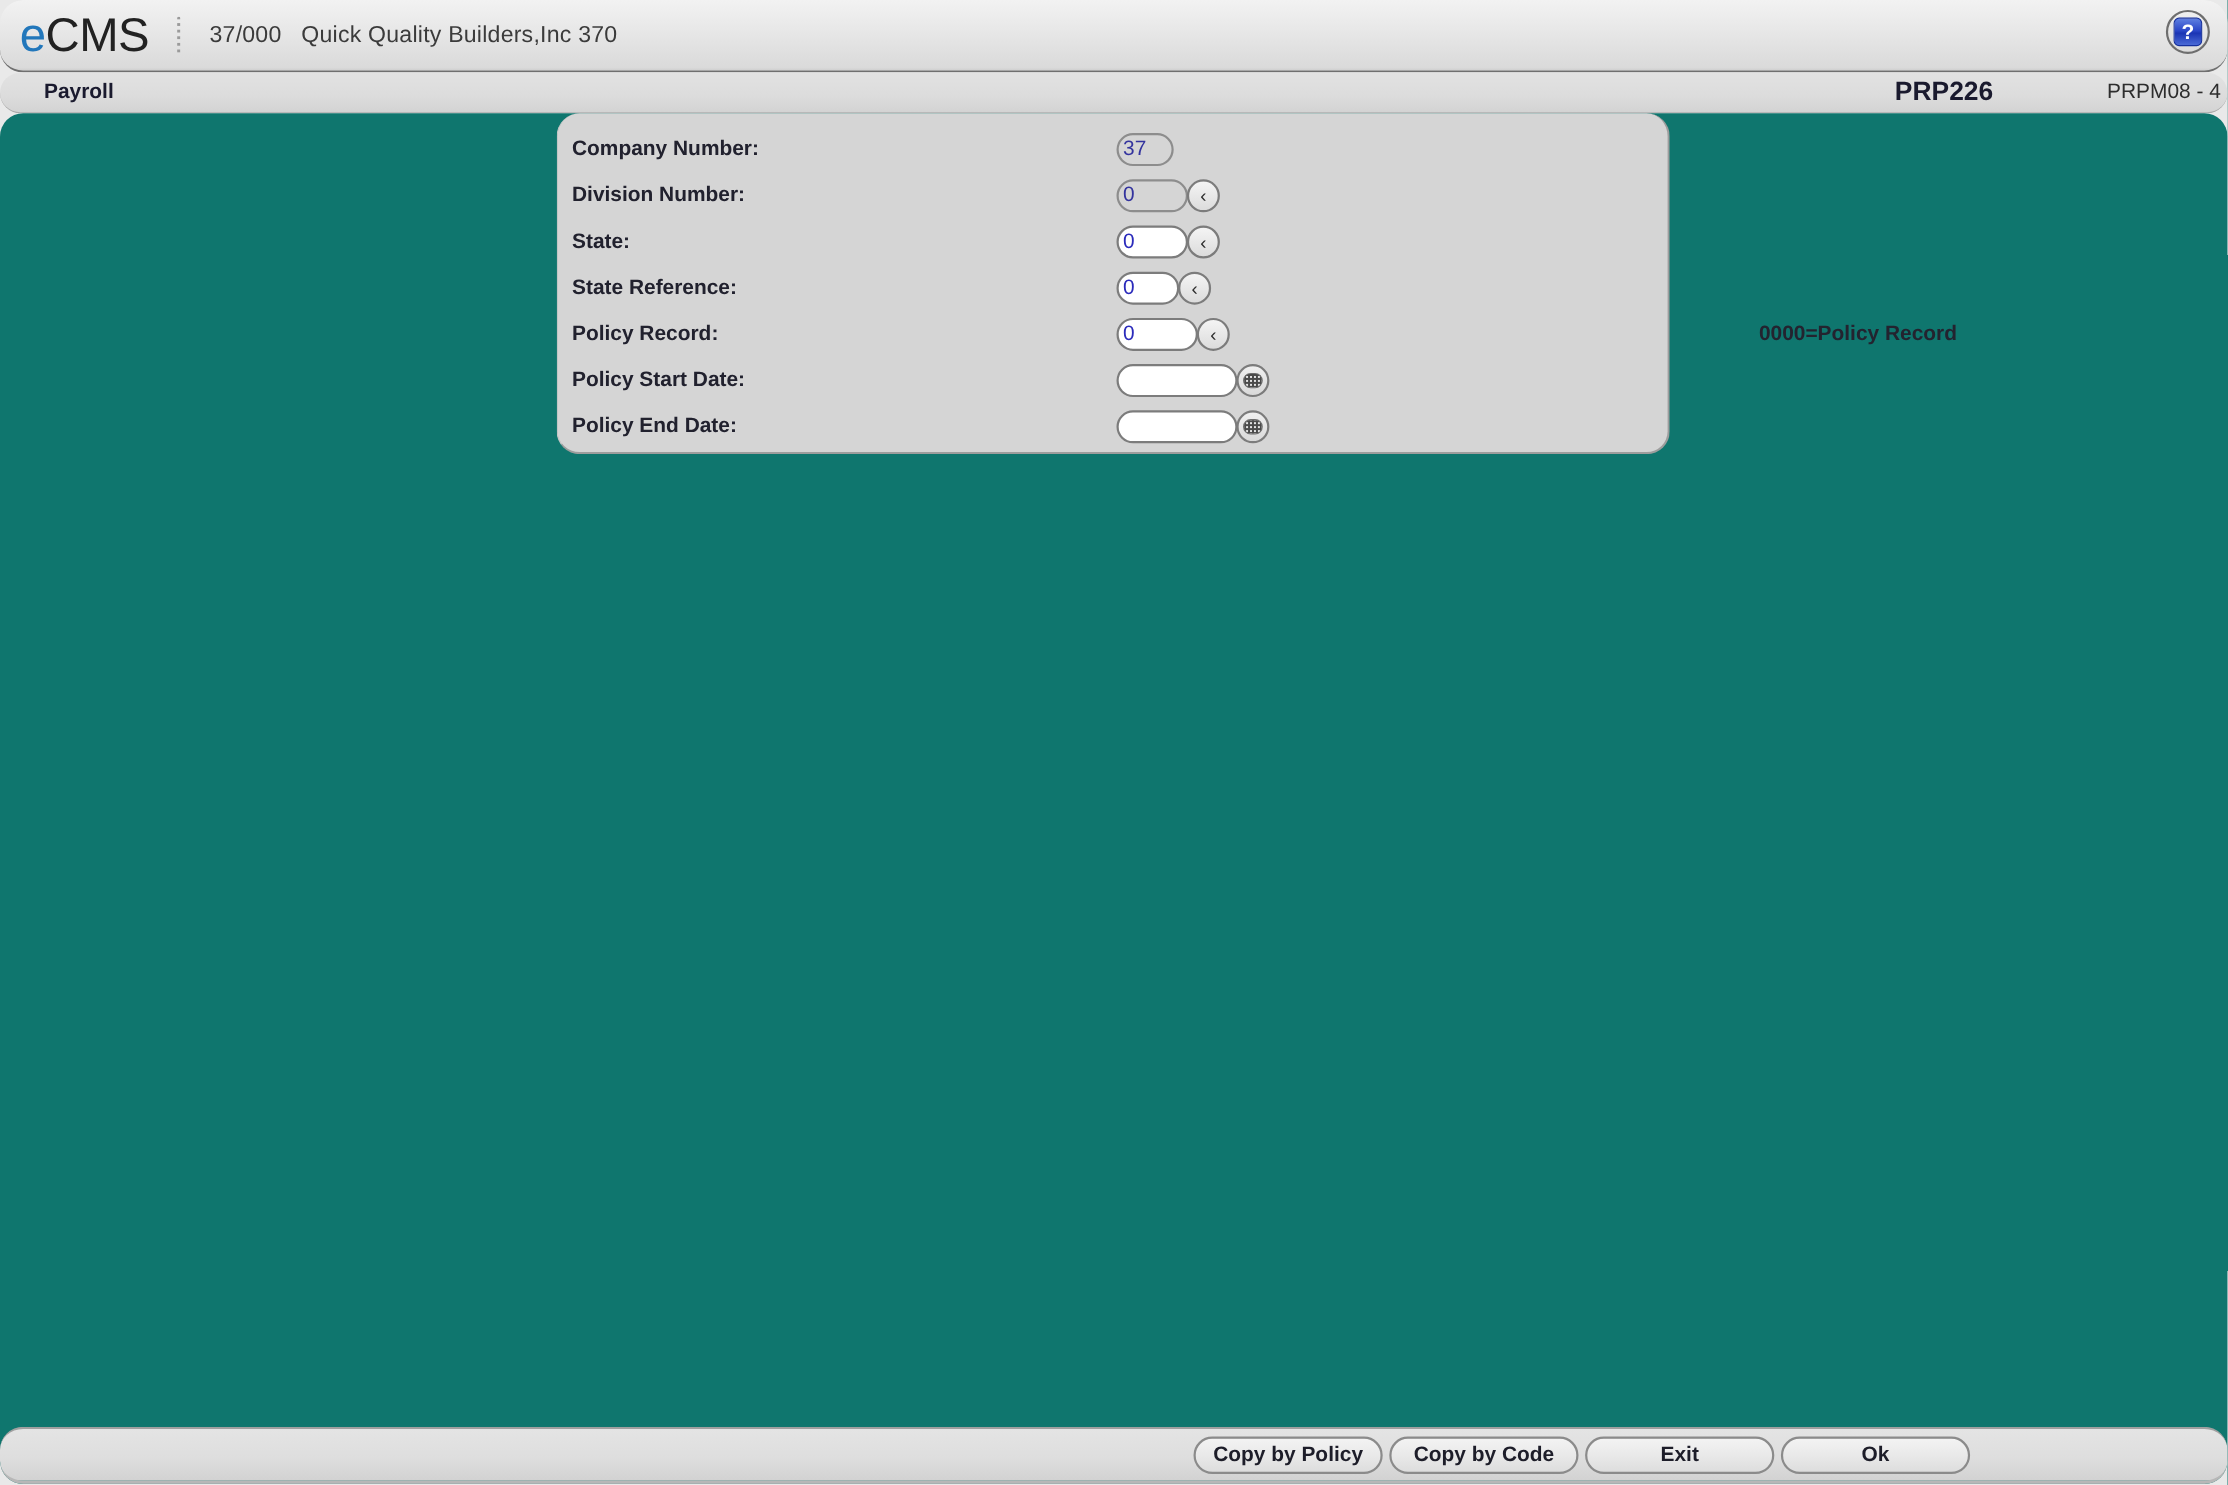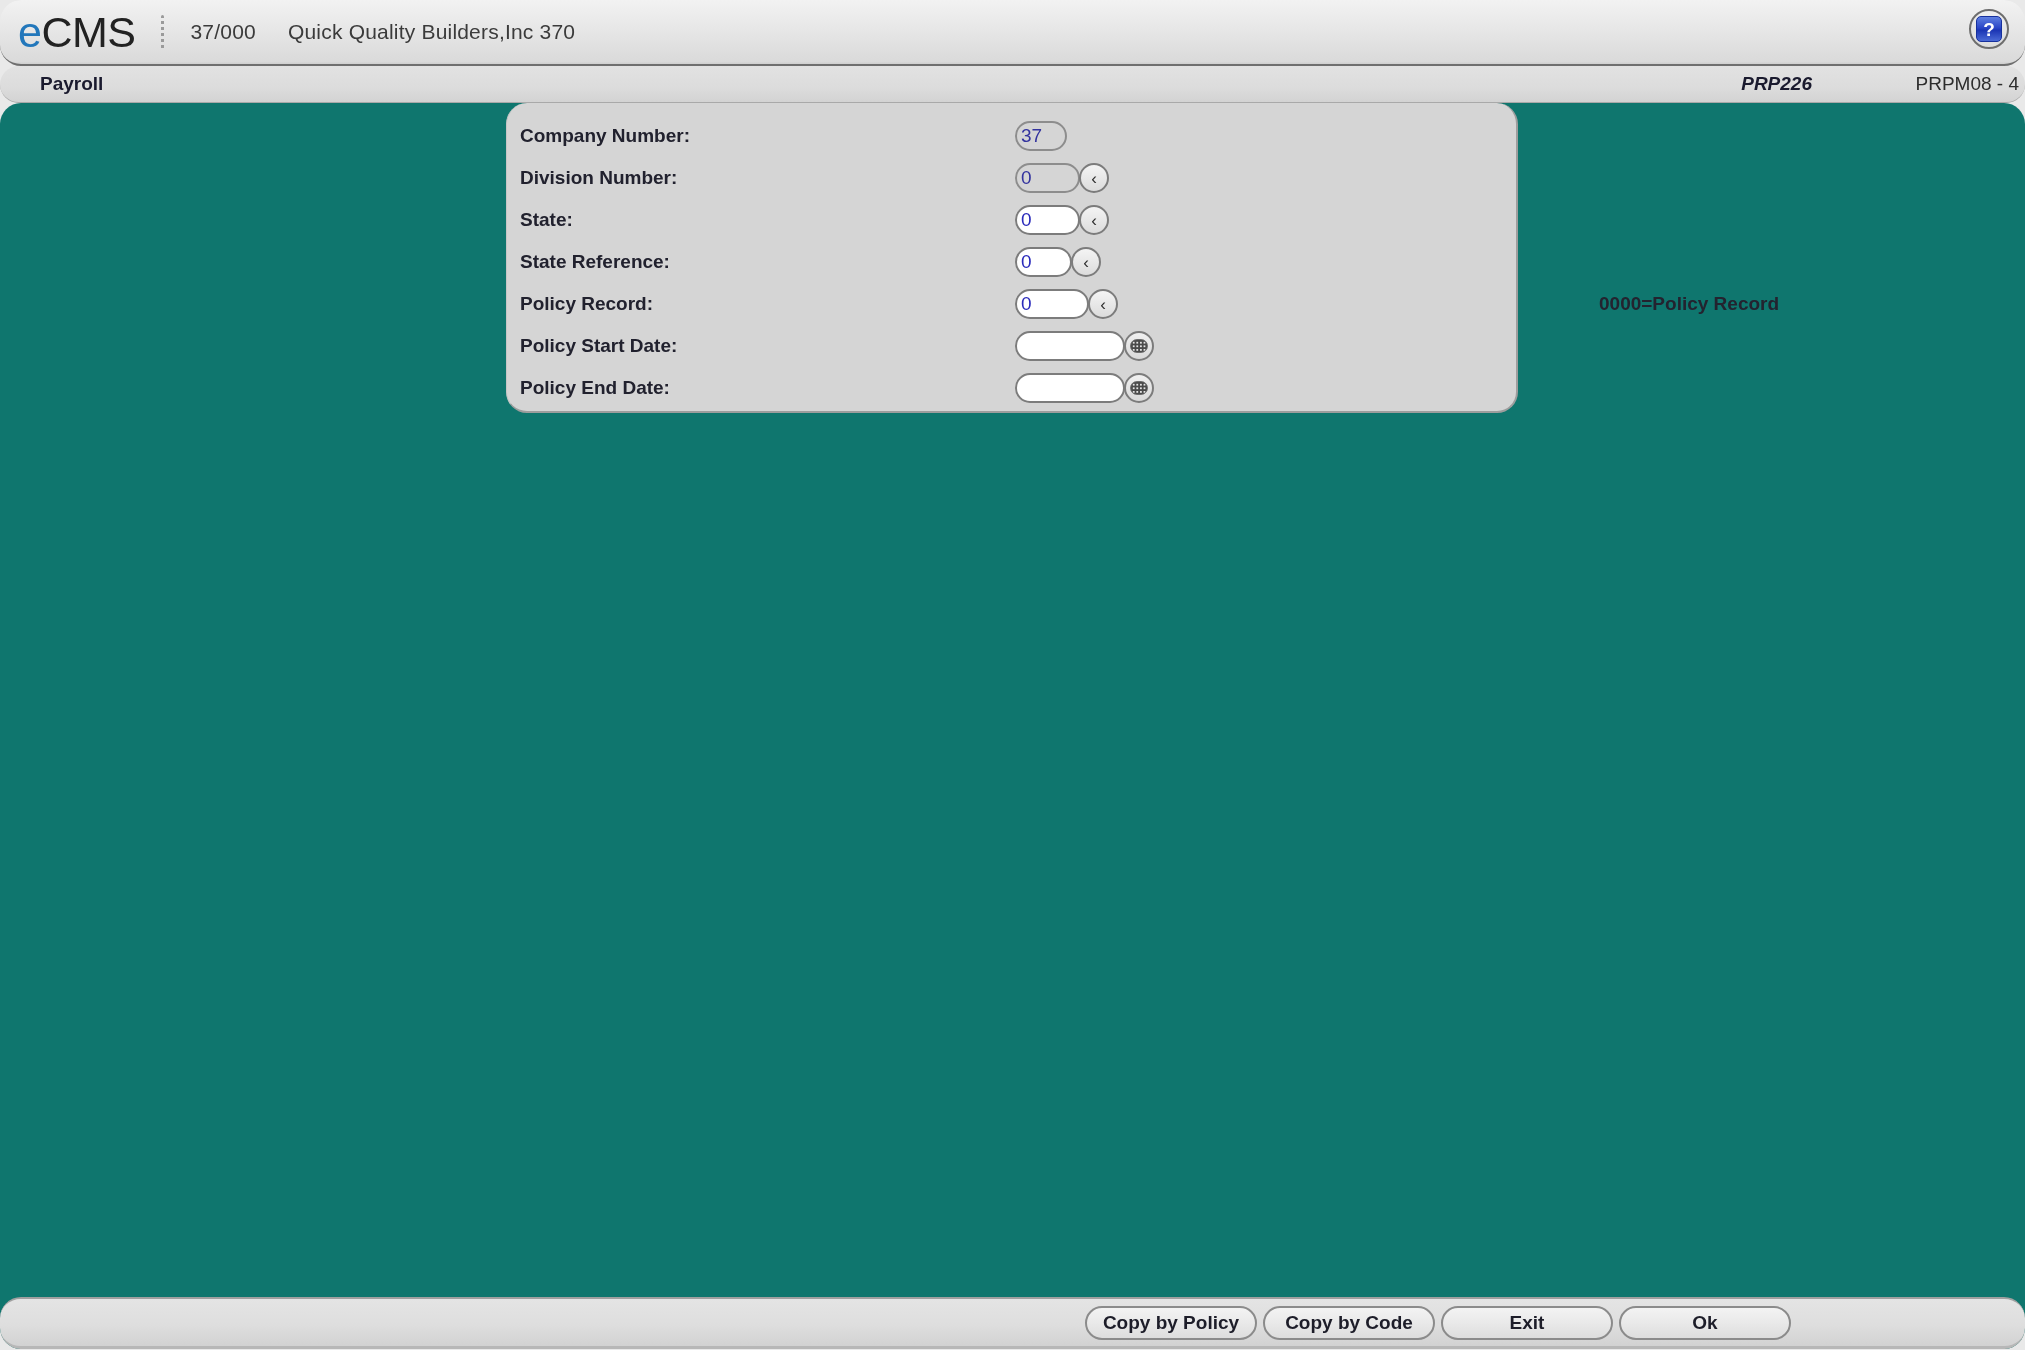--- a/index.html
+++ b/index.html
@@ -39,21 +39,21 @@
     background-repeat: repeat-y;
   }
   .company-id {
     margin-left: 26px;
     font-size: 21px;
     color: #3b3b3b;
     letter-spacing: 0.2px;
     white-space: nowrap;
   }
   .company-name {
-    margin-left: 32px;
+    margin-left: 18px;
     font-size: 21px;
     color: #3b3b3b;
     letter-spacing: 0.2px;
     white-space: nowrap;
   }
   .help-btn {
     position: absolute;
     right: 16px;
     top: 9px;
     width: 40px;
@@ -102,24 +102,23 @@
     text-align: center;
     font-size: 19px;
     font-weight: bold;
     color: #1a1a2e;
     pointer-events: none;
   }
   .modulebar .prog {
     position: absolute;
     right: 213px; top: 50%;
     transform: translateY(-50%);
-    font-size: 19px;
+    font-size: 24px;
     font-weight: bold;
     color: #1a1a2e;
-    font-style: italic;
   }
   .modulebar .screen {
     position: absolute;
     right: 6px; top: 50%;
     transform: translateY(-50%);
     font-size: 19px;
     font-weight: normal;
     color: #2d2d2d;
   }
 

